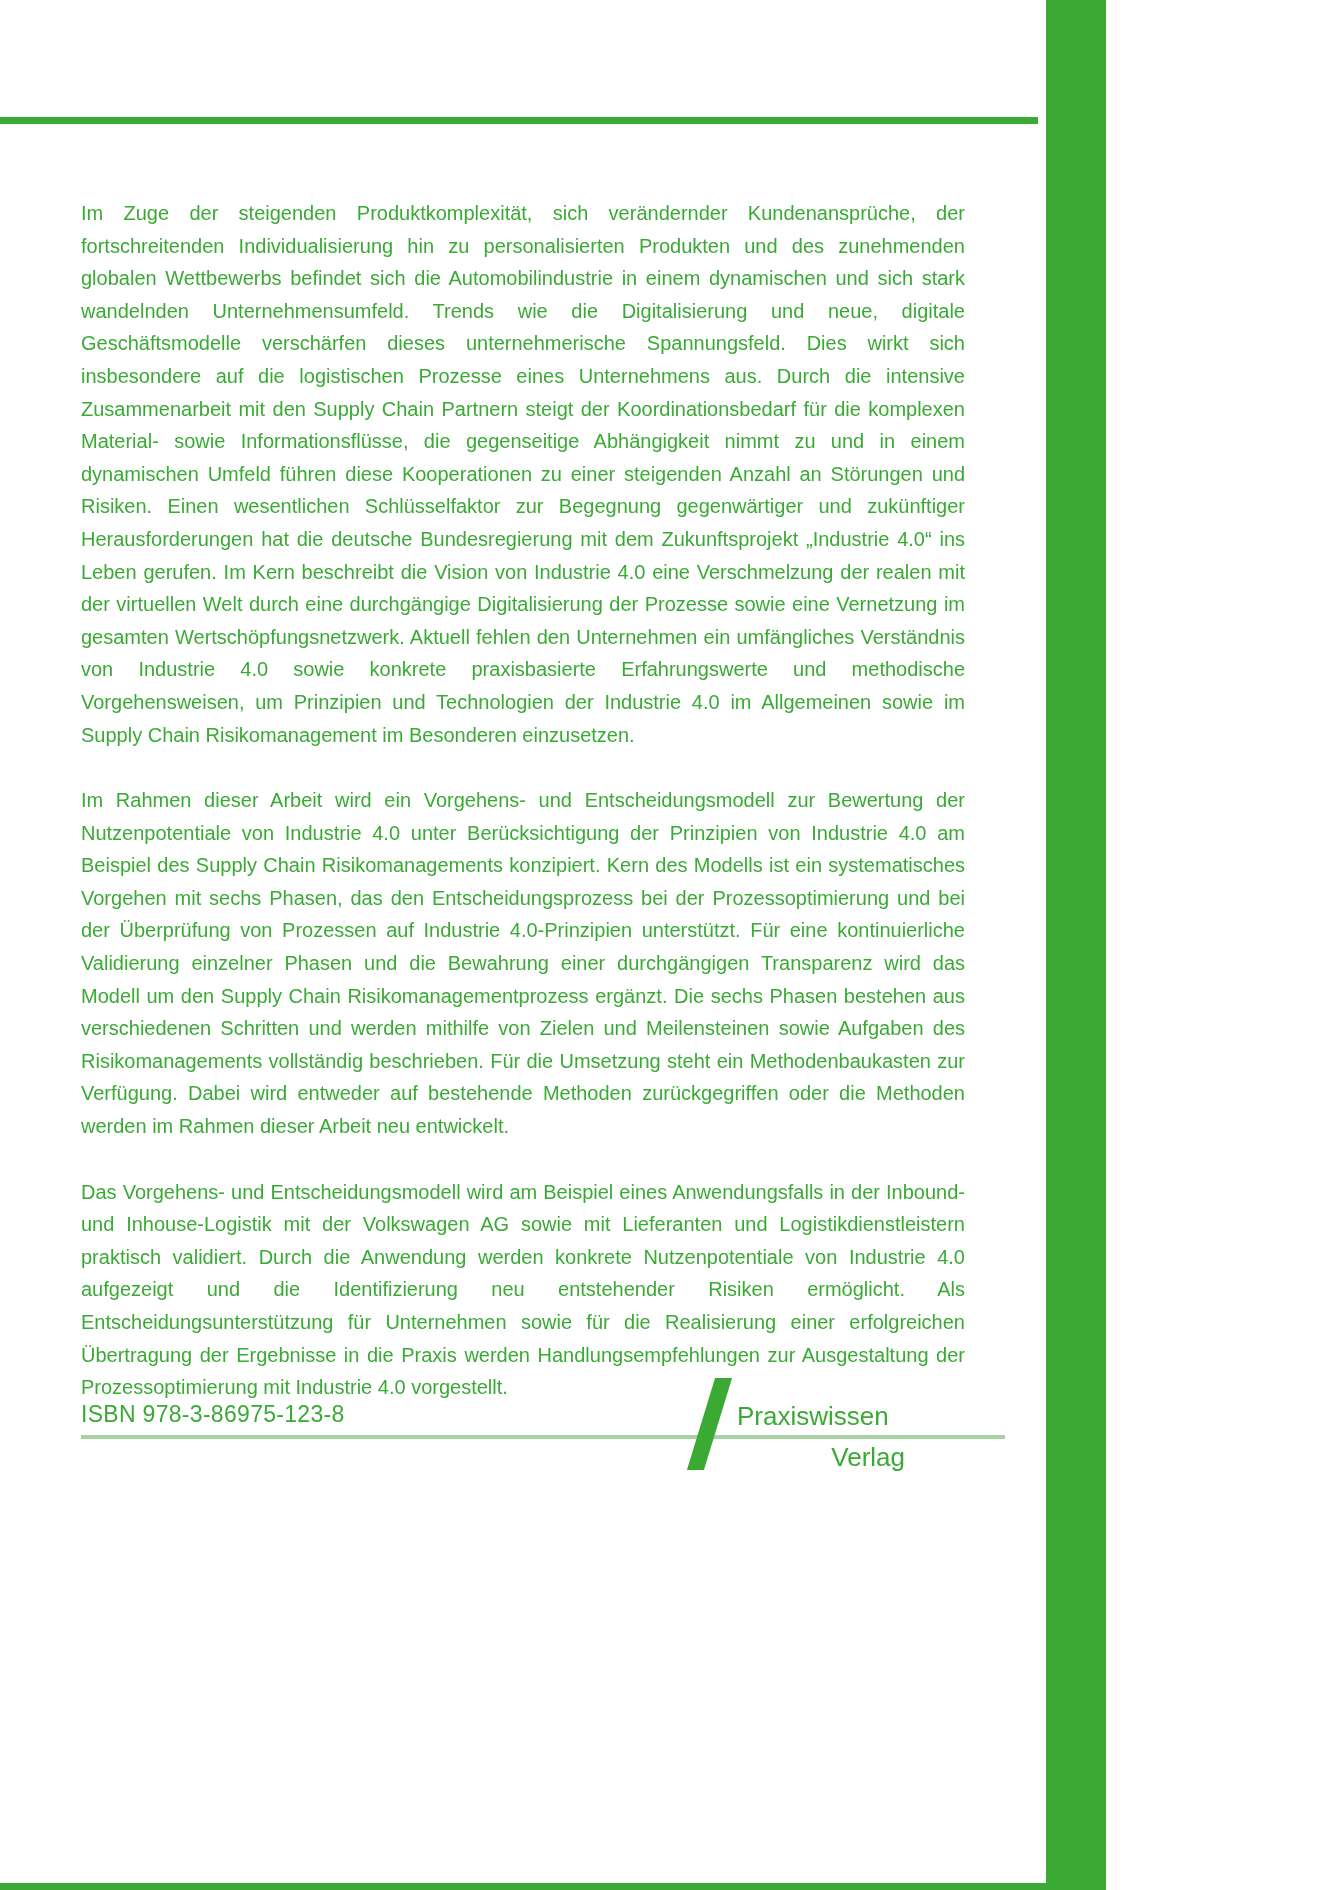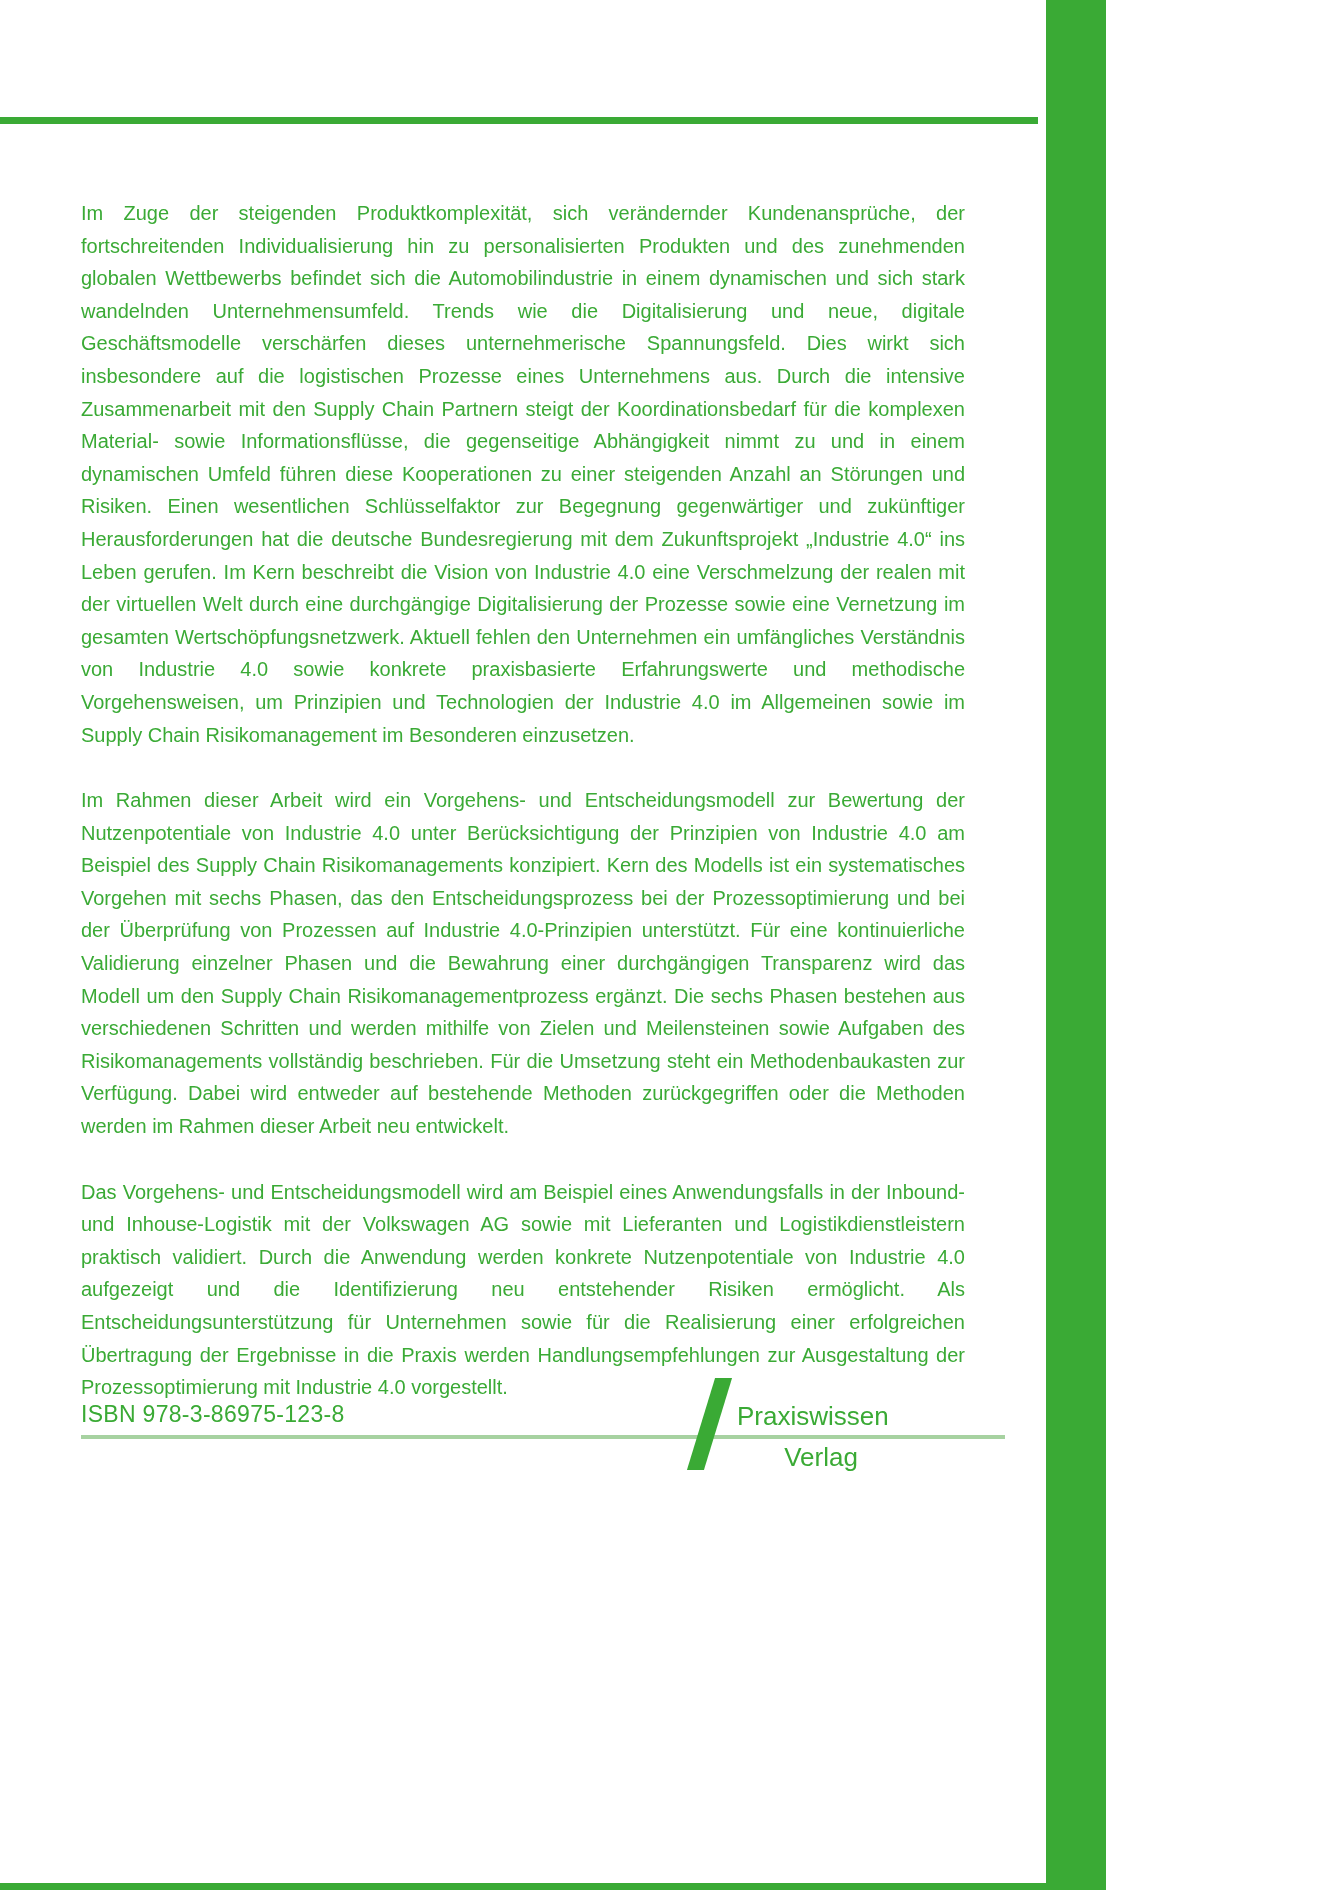--- a/index.html
+++ b/index.html
@@ -80,21 +80,20 @@
   }
   .publisher .name{
     font-size:26px;
     line-height:30px;
     text-align:left;
   }
   .publisher .type{
     font-size:26px;
     line-height:30px;
     margin-top:11px;
-    text-align:center;
   }
 </style>
 </head>
 <body>
 
 <div class="page">
 
   <div class="top-rule"></div>
   <div class="side-bar"></div>
   <div class="bottom-rule"></div>

